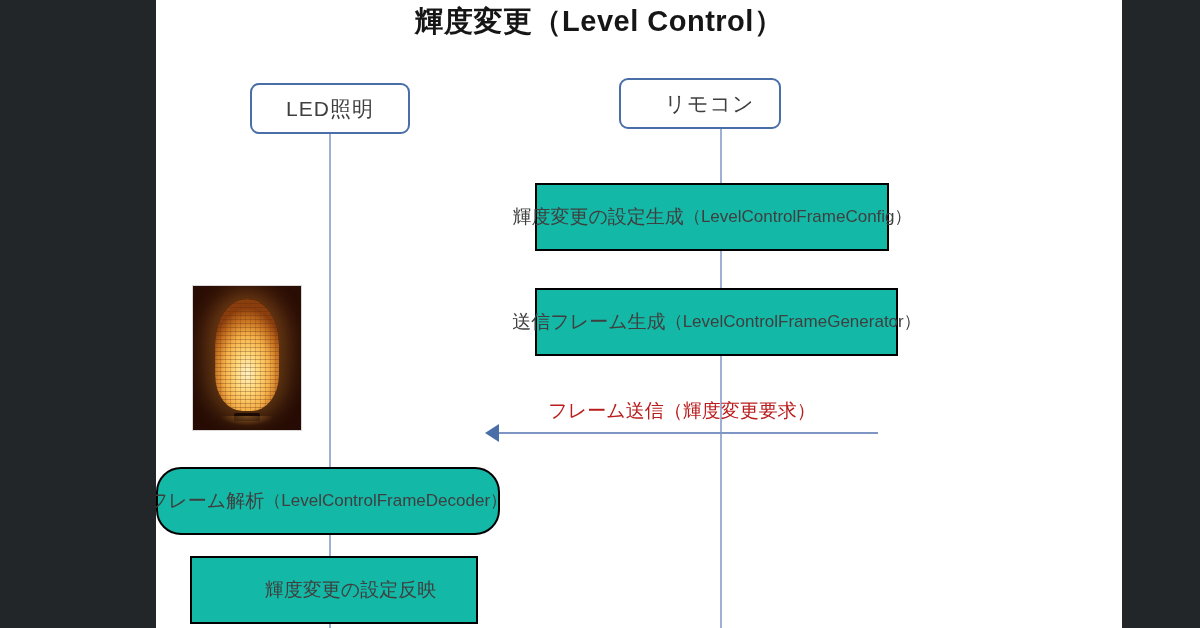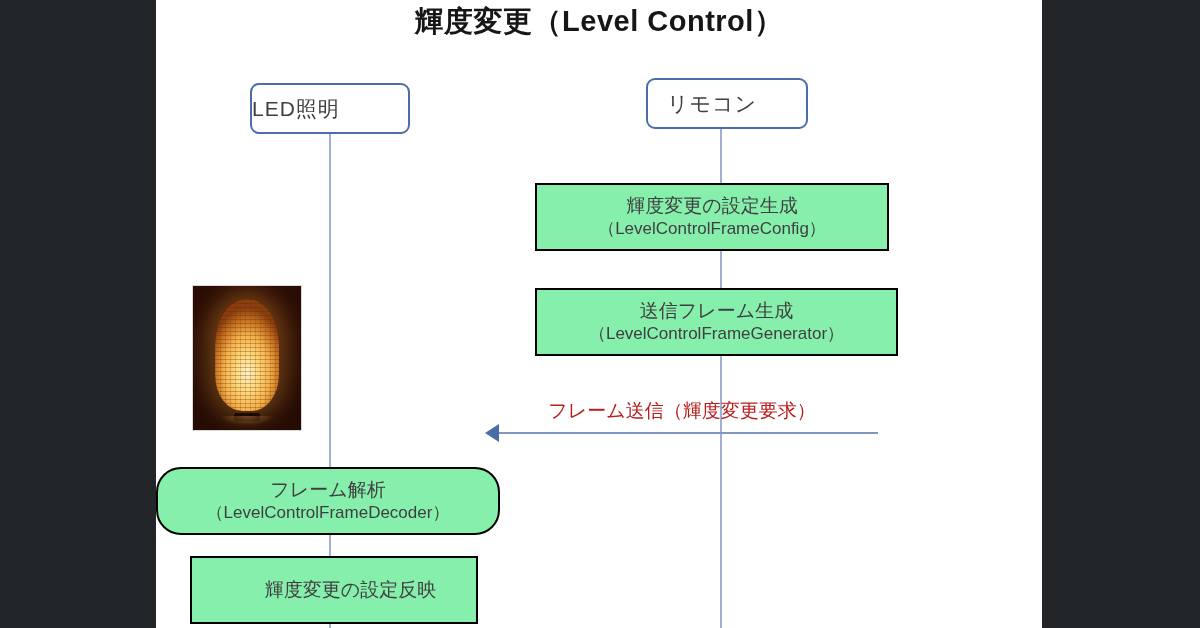--- a/index.html
+++ b/index.html
@@ -29,21 +29,21 @@
     background: #222629;
   }
   .bar.left  { left: 0;    width: 156px; }
   .bar.right { left: 1042px; width: 158px; }
 
   
   #canvas {
     position: absolute;
     left: 156px;
     top: 0;
-    width: 886px;
+    width: 966px;
     height: 628px;
     background: #ffffff;
     overflow: hidden;
   }
 
   
   #title {
     position: absolute;
     left: 0;
     top: 2px;
@@ -64,35 +64,35 @@
   }
 
   .actor-box {
     position: absolute;
     box-sizing: border-box;
     border: 2px solid #4a6fa8;
     border-radius: 9px;
     background: #ffffff;
     display: flex;
     align-items: center;
-    justify-content: flex-start;
+    justify-content: center;
     color: #3f3f3f;
     font-size: 21px;
     letter-spacing: 1px;
     white-space: nowrap;
   }
 
   
   .proc-box {
     position: absolute;
     box-sizing: border-box;
     border: 2.5px solid #000000;
-    background: #86efac;
+    background: #14b8a6;
     display: flex;
-    flex-direction: column;
+    flex-direction: row;
     align-items: center;
     justify-content: center;
     color: #3f3f3f;
     font-size: 19px;
     line-height: 1.28;
     white-space: nowrap;
     z-index: 4;
   }
   .proc-box .l2 { font-size: 17px; }
 
@@ -191,21 +191,21 @@
 
     <div id="title">輝度変更（Level Control）</div>
 
     <div class="lifeline-line" style="left:173px; top:133px; height:495px;"></div>
     <div class="lifeline-line" style="left:564px; top:128px; height:500px;"></div>
 
     <div class="actor-box" style="left:94px; top:83px; width:160px; height:51px;">
       <span>LED照明</span>
     </div>
 
-    <div class="actor-box" style="left:490px; top:78px; width:162px; height:51px;padding-left:19px;">
+    <div class="actor-box" style="left:463px; top:78px; width:162px; height:51px;padding-left:19px;">
       <span>リモコン</span>
     </div>
 
     <div id="lamp">
       <div class="photo"></div>
       <div class="shade"></div>
       <div class="base"></div>
       <div class="reflect"></div>
     </div>
 

